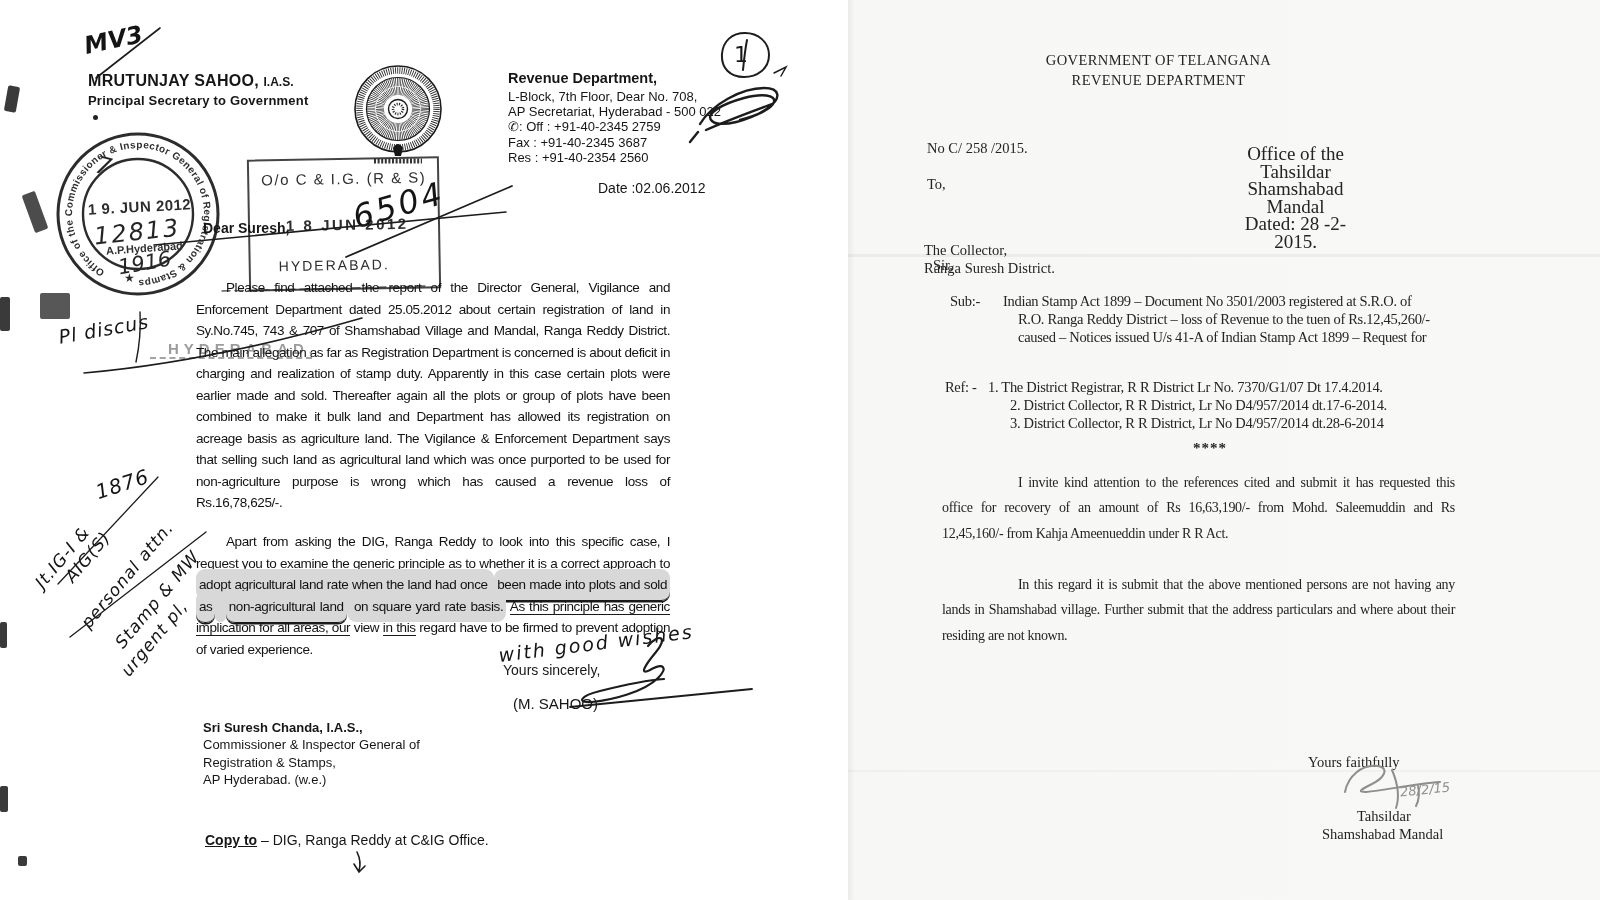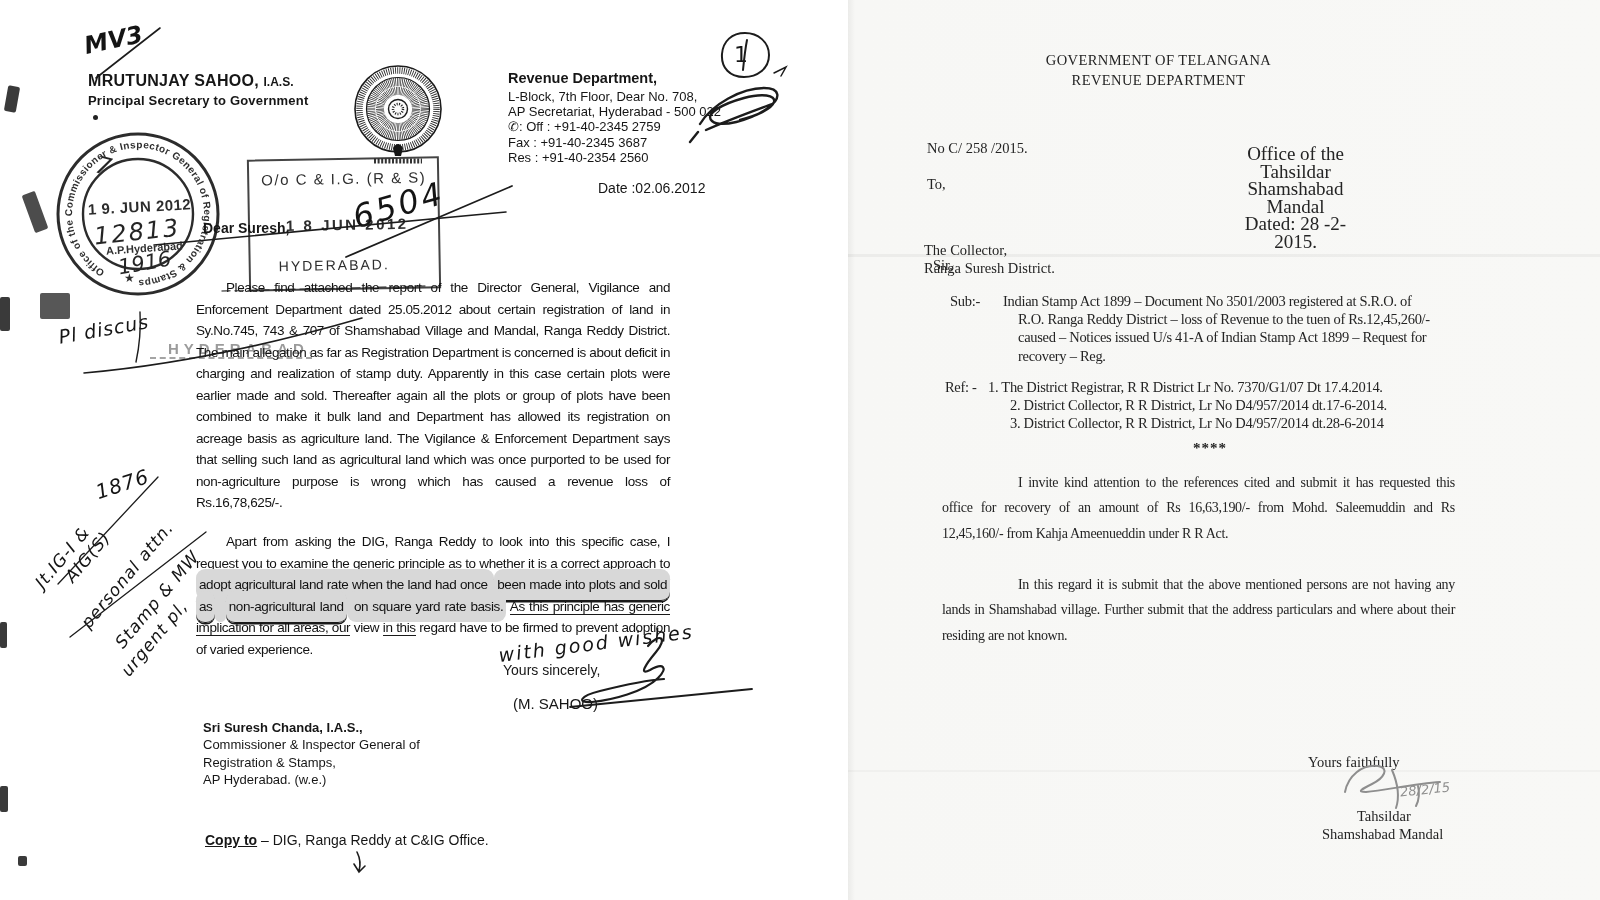--- a/index.html
+++ b/index.html
@@ -183,21 +183,20 @@
       <div>The Collector,</div>
       <div>Ranga Suresh District.</div>
     </div>
     <div class="abs r-small" style="left:85px;top:257px;">Sir,</div>
 
     <div class="abs sub-lines" style="left:102px;top:292px;">Sub:-</div>
     <div class="abs sub-lines" style="left:155px;top:292px;">
       <div>Indian Stamp Act 1899 – Document No 3501/2003 registered at S.R.O. of</div>
       <div class="cont">R.O. Ranga Reddy District – loss of Revenue to the tuen of Rs.12,45,260/-</div>
       <div class="cont">caused – Notices issued U/s 41-A of Indian Stamp Act 1899 – Request for</div>
-      <div class="cont">recovery – Reg.</div>
     </div>
 
     <div class="abs ref-lines" style="left:97px;top:378px;">Ref: -</div>
     <div class="abs ref-lines" style="left:140px;top:378px;">
       <div>1. The District Registrar, R R District Lr No. 7370/G1/07 Dt 17.4.2014.</div>
       <div class="cont">2. District Collector, R R District, Lr No D4/957/2014  dt.17-6-2014.</div>
       <div class="cont">3. District Collector, R R District, Lr No D4/957/2014  dt.28-6-2014</div>
     </div>
 
     <div class="abs sep" style="left:345px;top:440px;">****</div>

